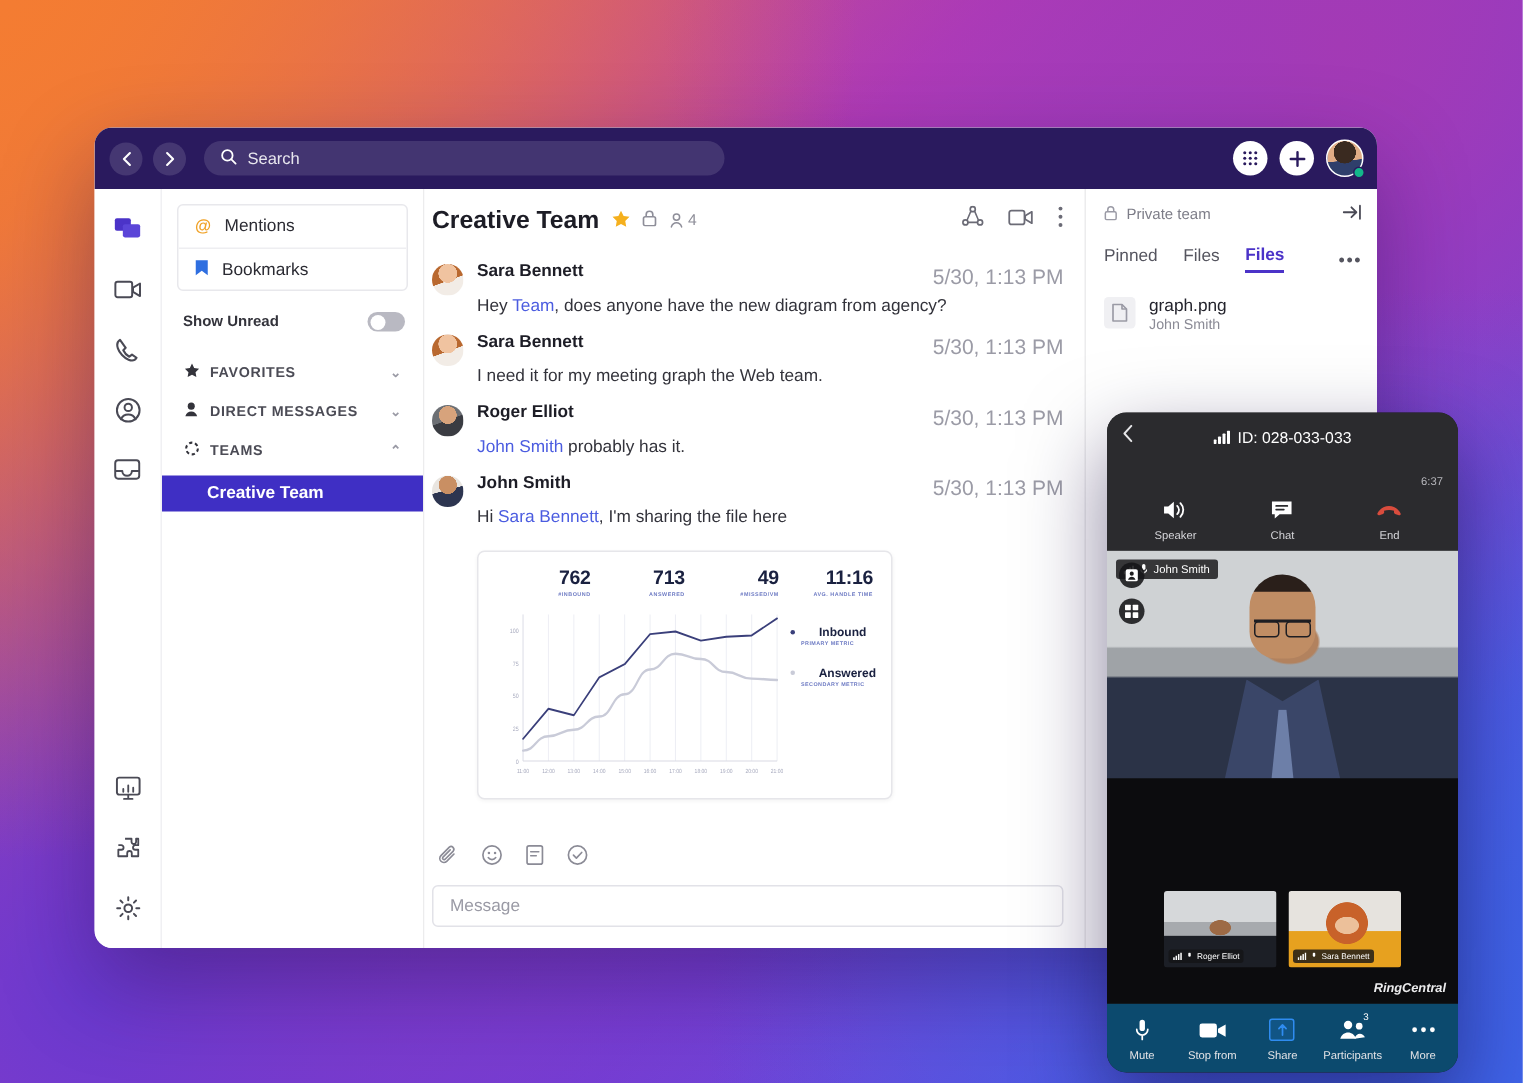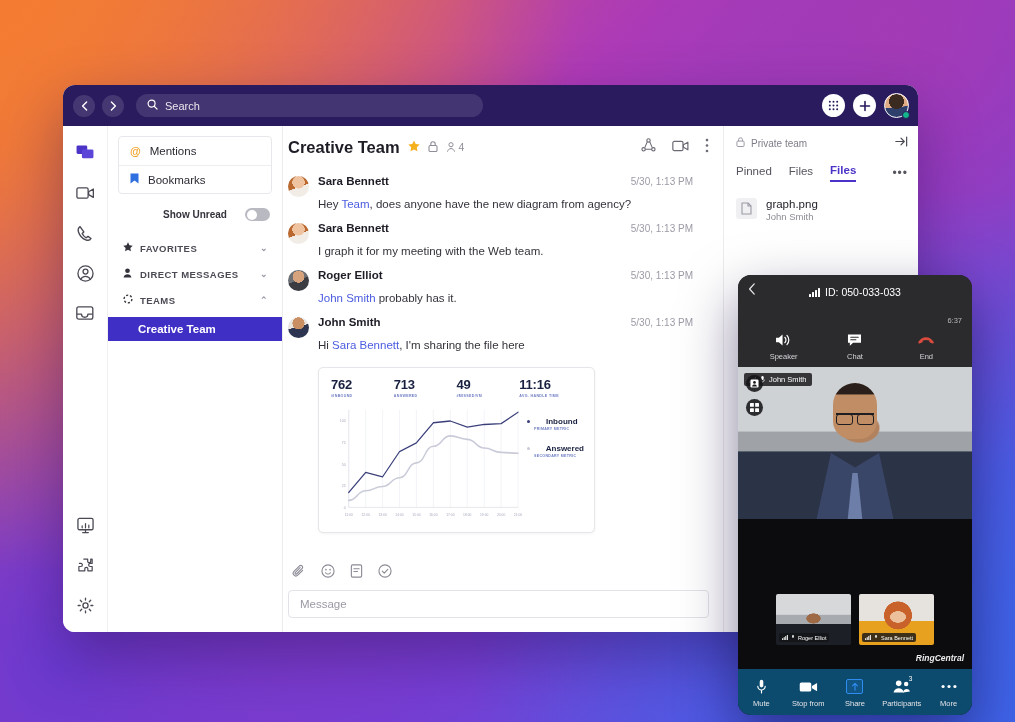--- a/index.html
+++ b/index.html
@@ -94,21 +94,21 @@
   .side-card-row {
     height: 28px; display: flex; align-items: center; gap: 9px;
     padding: 0 11px; font-size: 11.5px; color: #2b2b33;
   }
   .side-card-row + .side-card-row { border-top: 1px solid #eeeef1; }
   .mention-ic { color: #f0a227; font-size: 11px; font-weight: bold; }
   .bookmark-ic { color: #2f6fe0; font-size: 11px; }
 
   .unread-row {
     display: flex; align-items: center; justify-content: space-between;
-    padding: 0 2px 0 4px; margin-bottom: 14px; margin-left: 41px;
+    padding: 0 2px 0 4px; margin-bottom: 14px;
   }
   .unread-label { font-size: 10px; font-weight: bold; color: #33333b; }
   .toggle {
     width: 25px; height: 13px; border-radius: 7px; background: #b9b9c2;
     position: relative;
   }
   .toggle .knob {
     position: absolute; left: 1.5px; top: 1.5px;
     width: 10px; height: 10px; border-radius: 50%; background: #fff;
   }
@@ -154,35 +154,35 @@
       linear-gradient(160deg, #b9682f 0 52%, #f2ece6 53% 100%); }
   .av-roger { background:
       radial-gradient(circle at 50% 32%, #d7a37c 0 33%, rgba(0,0,0,0) 34%),
       linear-gradient(160deg, #6c6f74 0 48%, #3a3c42 49% 100%); }
   .av-john { background:
       radial-gradient(circle at 50% 30%, #c98f63 0 33%, rgba(0,0,0,0) 34%),
       linear-gradient(165deg, #e9e5e0 0 46%, #2d3550 47% 100%); }
   .msg-main { flex: 1; min-width: 0; }
   .msg-name { font-size: 11.5px; font-weight: bold; color: #1d1d26; }
   .msg-time {
-    position: absolute; right: 16px; top: 8px;
-    font-size: 10px; color: #9b9ba6;
+    position: absolute; right: 0; top: 8px;
+    font-size: 14px; color: #9b9ba6;
   }
   .msg-text { font-size: 11.5px; color: #33333b; margin-top: 10px; line-height: 1.3; }
   .mention { color: #4b5ce0; }
 
   
   .chart-card {
     margin: 14px 0 0 0; width: 277px; height: 166px;
     border: 1px solid #e6e6ea; border-radius: 5px; background: #fff;
     box-shadow: 0 1px 3px rgba(0,0,0,.05);
     padding: 9px 10px 6px 10px; display: flex; flex-direction: column;
   }
   .kpi-row { display: flex; gap: 0; padding: 0 2px; }
-  .kpi { flex: 1; text-align: left; }
+  .kpi { flex: 1; text-align: right; }
   .kpi-val { font-size: 13px; font-weight: bold; color: #1a2140; letter-spacing: -.2px; }
   .kpi-lab {
     font-size: 3.6px; color: #6f7cc4; letter-spacing: .35px;
     margin-top: 2px; font-weight: bold;
   }
   .chart-body { flex: 1; display: flex; margin-top: 7px; min-height: 0; }
   .plot-wrap { flex: 1; position: relative; }
   .legend { width: 62px; padding-left: 5px; padding-top: 12px; }
   .lg-item { margin-bottom: 12px; }
   .lg-top { display: flex; align-items: center; gap: 16px; }
@@ -555,21 +555,21 @@
             </div>
           </div>
           <div class="msg-time">5/30, 1:13 PM</div>
         </div>
 
         <div class="msg">
           <div class="msg-av av-sara"></div>
           <div class="msg-main">
             <div class="msg-name">Sara Bennett</div>
             <div class="msg-text">
-              <span>I graph it for my meeting with the Web team.</span>
+              <span>I need it for my meeting graph the Web team.</span>
             </div>
           </div>
           <div class="msg-time">5/30, 1:13 PM</div>
         </div>
 
         <div class="msg">
           <div class="msg-av av-roger"></div>
           <div class="msg-main">
             <div class="msg-name">Roger Elliot</div>
             <div class="msg-text">
@@ -750,21 +750,21 @@
       <span>
         <svg width="11" height="9" viewBox="0 0 11 9">
             <g fill="#fff">
               <rect x="0" y="6" width="2" height="3" rx=".5"></rect>
               <rect x="3" y="4" width="2" height="5" rx=".5"></rect>
               <rect x="6" y="2" width="2" height="7" rx=".5"></rect>
               <rect x="9" y="0" width="2" height="9" rx=".5"></rect>
             </g>
           </svg>
       </span>
-      <span class="vc-id">ID: 050-033-033</span>
+      <span class="vc-id">ID: 028-033-033</span>
     </div>
     <div class="vc-timer">6:37</div>
     <div class="vc-actions">
       <div class="vc-act">
         <div class="vc-act-ic">
           <svg width="17" height="14" viewBox="0 0 18 15">
               <path d="M1 5h3l4-3.4v11.8L4 10H1z" fill="#fff"></path>
               <path d="M10.4 4.6a4 4 0 010 5.8M12.7 2.6a7 7 0 010 9.8" stroke="#fff" stroke-width="1.3" fill="none" stroke-linecap="round"></path>
             </svg>
         </div>

